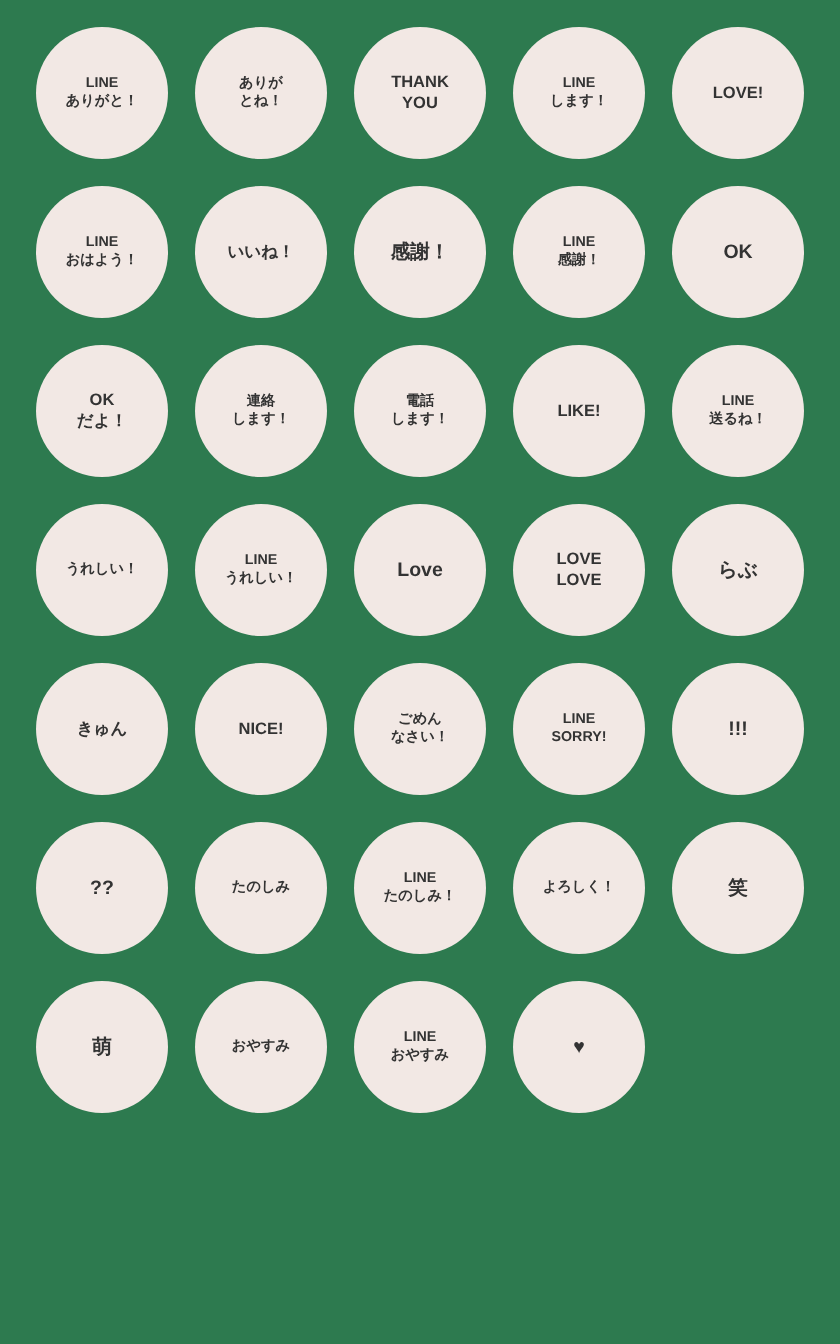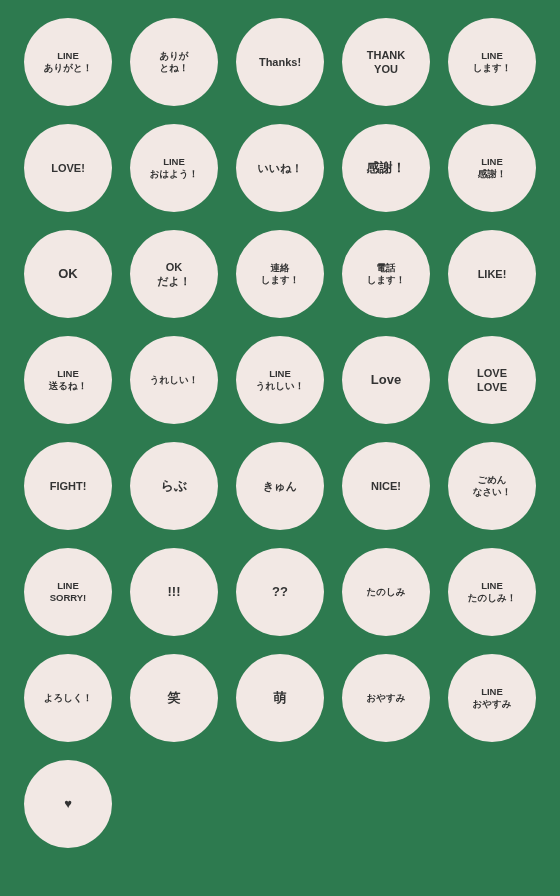--- a/index.html
+++ b/index.html
@@ -68,25 +68,20 @@
       </div>
     </div>
     <div class="sticker">
       <div class="bubble">
         <span class="bubble-text small">ありが
 とね！</span>
       </div>
     </div>
     <div class="sticker">
       <div class="bubble">
-        <span class="bubble-text medium">Thanks!</span>
-      </div>
-    </div>
-    <div class="sticker">
-      <div class="bubble">
         <span class="bubble-text medium">THANK
 YOU</span>
       </div>
     </div>
     <div class="sticker">
       <div class="bubble">
         <span class="bubble-text small">LINE
 します！</span>
       </div>
     </div>
@@ -164,25 +159,20 @@
     </div>
     <div class="sticker">
       <div class="bubble">
         <span class="bubble-text large">Love</span>
       </div>
     </div>
     <div class="sticker">
       <div class="bubble">
         <span class="bubble-text medium">LOVE
 LOVE</span>
-      </div>
-    </div>
-    <div class="sticker">
-      <div class="bubble">
-        <span class="bubble-text medium">FIGHT!</span>
       </div>
     </div>
     <div class="sticker">
       <div class="bubble">
         <span class="bubble-text large">らぶ</span>
       </div>
     </div>
     <div class="sticker">
       <div class="bubble">
         <span class="bubble-text medium">きゅん</span>

